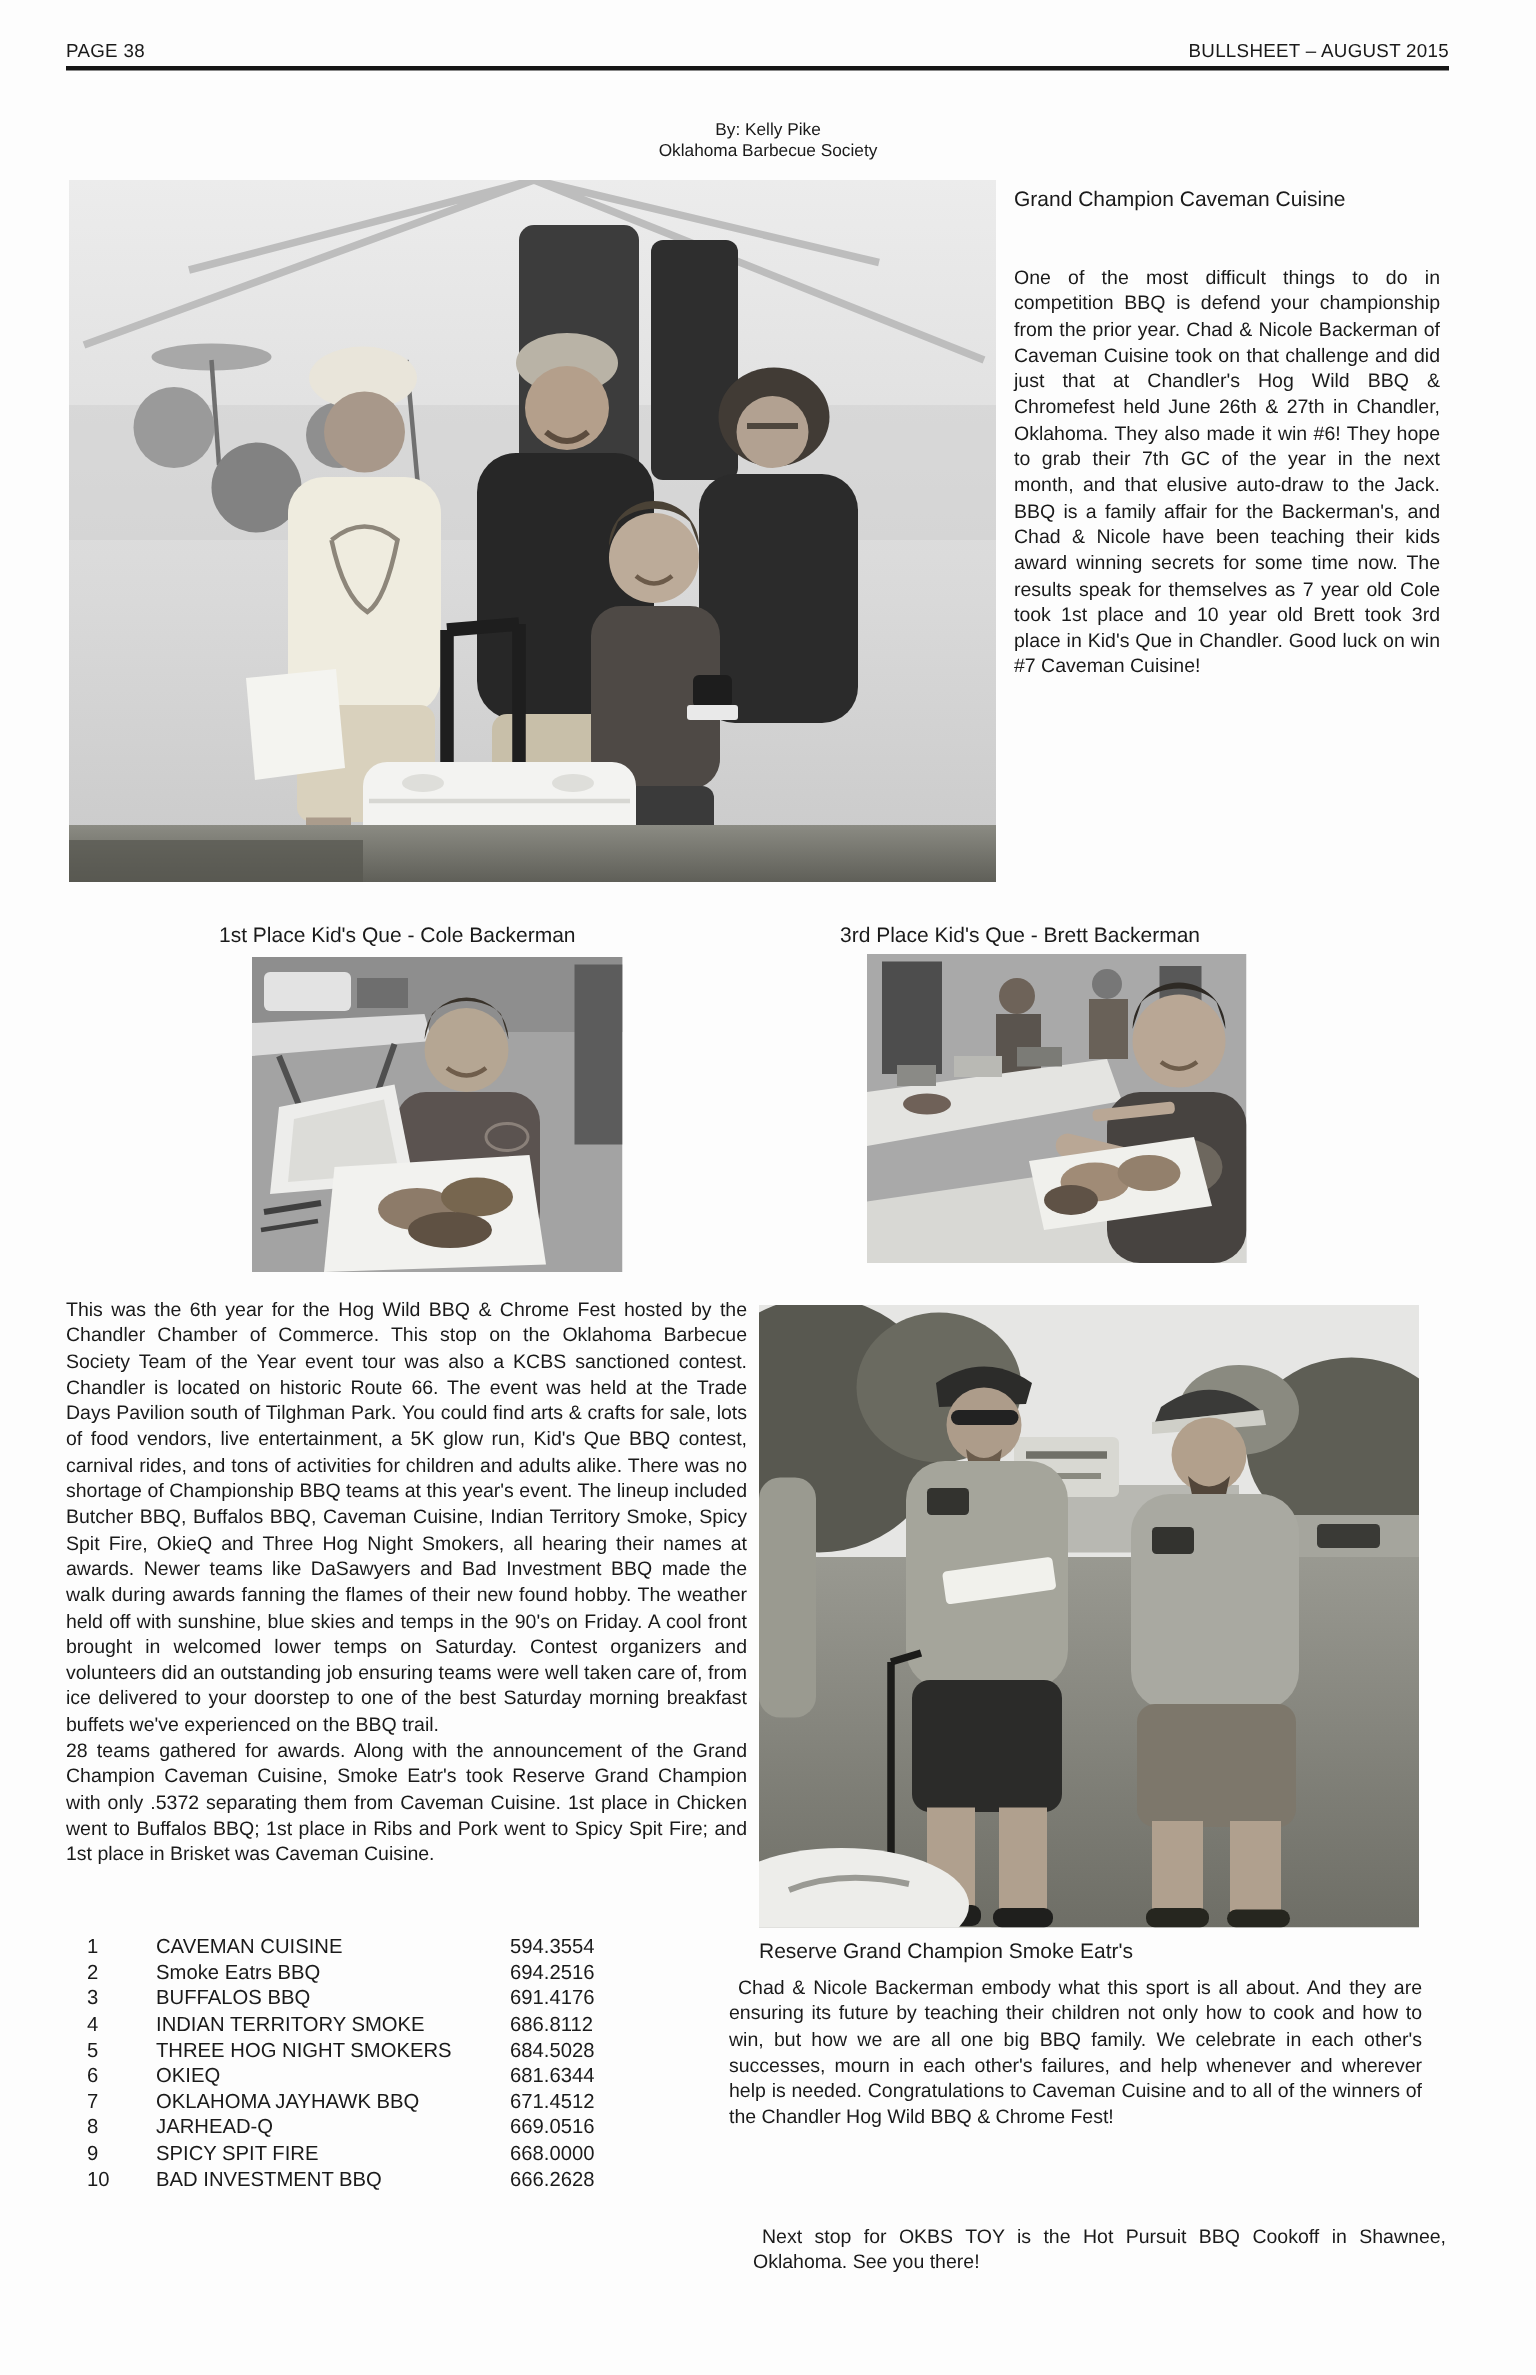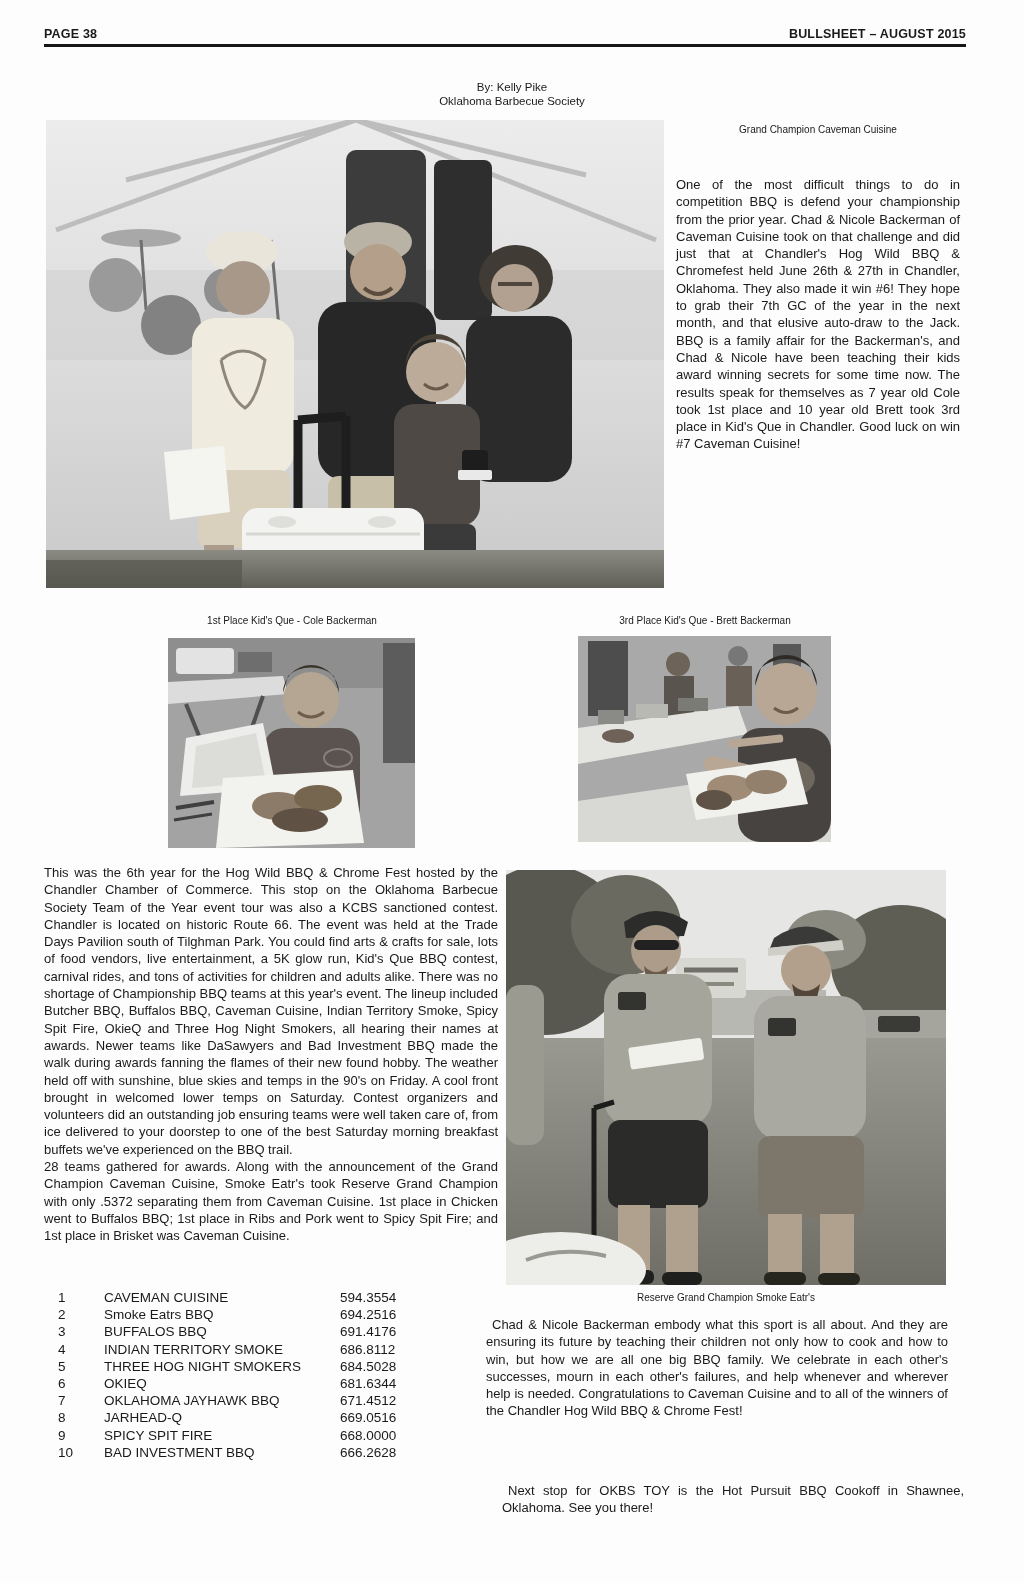--- a/index.html
+++ b/index.html
@@ -1,28 +1,28 @@
 <!DOCTYPE html>
 <html><head>
 <meta charset="utf-8">
 <style>
   html,body{margin:0;padding:0;background:#e9e9e9;}
   #page{position:relative;width:1024px;height:1583px;background:#fdfdfd;
         font-family:"Liberation Sans",sans-serif;color:#1a1a1a;overflow:hidden;}
-  .hdr{position:absolute;top:27px;font-weight:bold;font-size:12.5px;letter-spacing:.2px;white-space:nowrap;}
+  .hdr{position:absolute;top:27px;font-weight:normal;font-size:12.5px;letter-spacing:.2px;white-space:nowrap;}
   #hdr-left{left:44px;}
   #hdr-right{right:58px;}
   #hdr-rule{position:absolute;left:44px;top:44px;width:922px;height:3px;background:#161616;}
   #title{position:absolute;left:0;top:57px;width:100%;text-align:center;
          font-weight:bold;font-size:18px;letter-spacing:-0.2px;white-space:nowrap;}
   .byline{position:absolute;left:0;width:100%;text-align:center;font-size:11.5px;}
   #byline-name{top:81px;}
   #byline-org{top:95px;}
   .bodytext{font-size:13px;line-height:17.3px;text-align:justify;margin:0;}
-  .caption{font-size:10px;text-align:center;white-space:nowrap;}
+  .caption{font-size:14px;white-space:nowrap;}
   .photo{position:absolute;}
   .photo svg{display:block;width:100%;height:100%;}
   #caption-gc{position:absolute;left:676px;top:124px;width:284px;}
   #para-intro{position:absolute;left:676px;top:176px;width:284px;}
   #caption-cole{position:absolute;left:146px;top:615px;width:292px;}
   #caption-brett{position:absolute;left:560px;top:615px;width:290px;}
   #photo-main{left:46px;top:120px;width:618px;height:468px;}
   #photo-cole{left:168px;top:638px;width:247px;height:210px;}
   #photo-brett{left:578px;top:636px;width:253px;height:206px;}
   #photo-smoke{left:506px;top:870px;width:440px;height:415px;}

